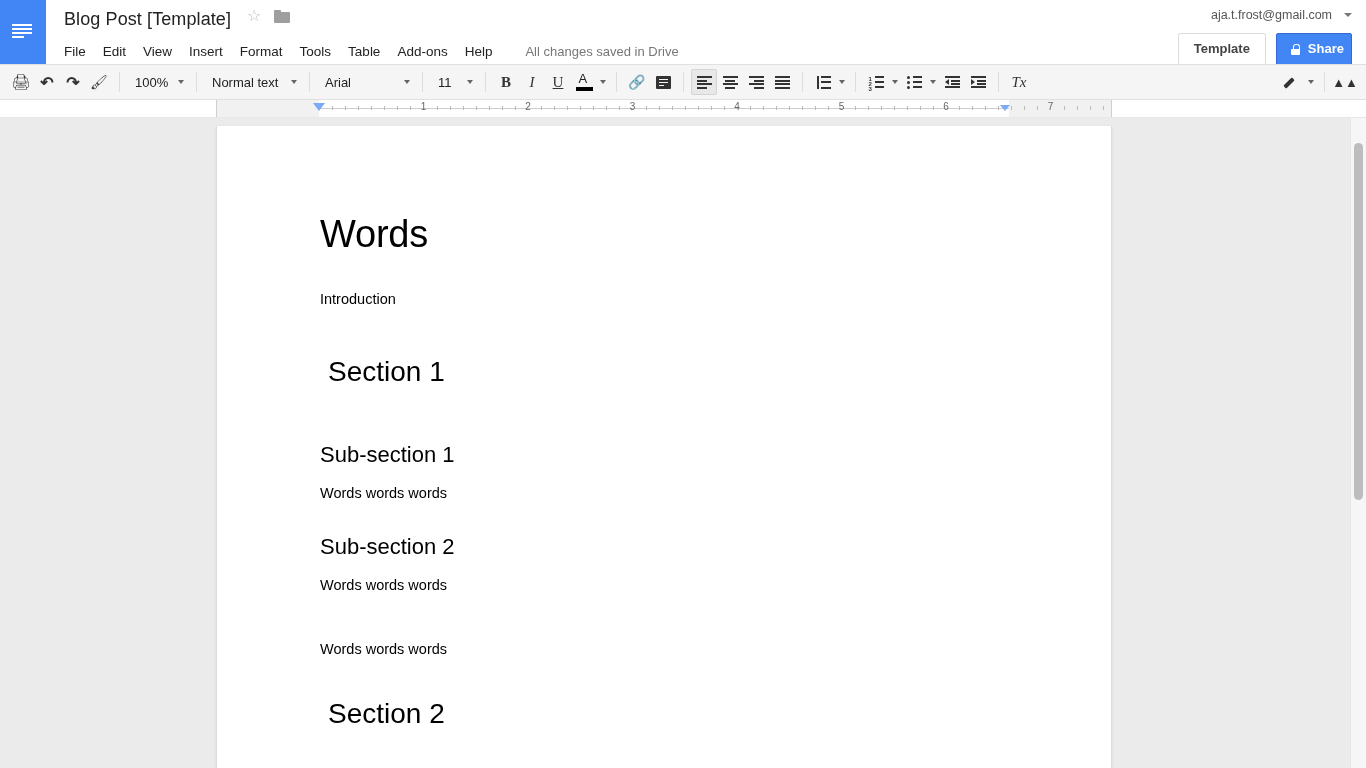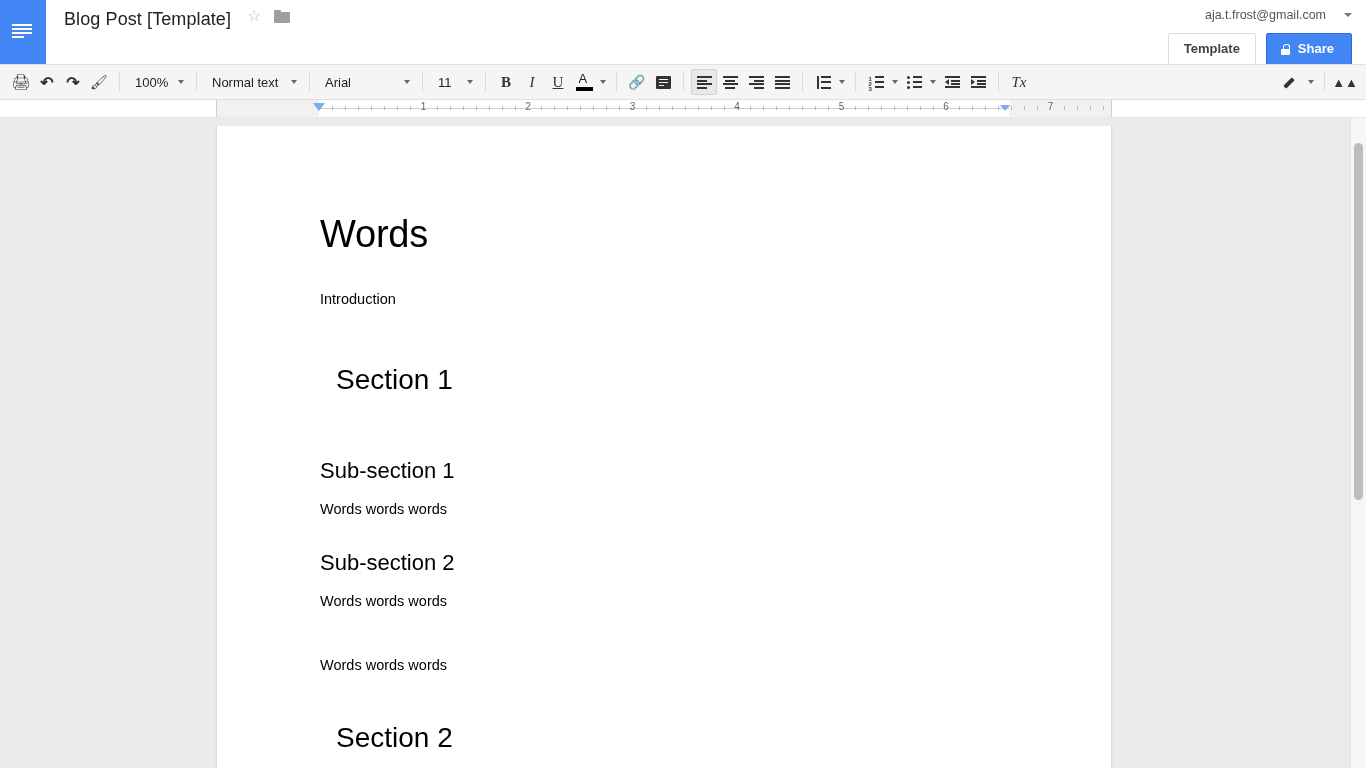--- a/index.html
+++ b/index.html
@@ -68,37 +68,37 @@
   }
   .save-state {
     font-size: 13px; color: #777; margin-left: 16px; white-space: nowrap;
   }
 
   .header-right {
     position: absolute; right: 14px; top: 6px;
     display: flex; flex-direction: column; align-items: flex-end;
   }
   .account {
-    font-size: 12.5px; color: #555; display: flex; align-items: center; gap: 18px;
+    font-size: 12.5px; color: #555; display: flex; align-items: center; gap: 12px;
     height: 18px;
   }
   .caret-down {
     width: 0; height: 0; border-left: 4px solid transparent;
     border-right: 4px solid transparent; border-top: 4px solid #777;
   }
   .header-buttons { display: flex; align-items: center; gap: 10px; margin-top: 9px; }
   .btn-comments {
     border: 1px solid #dadce0; background: #fff; border-radius: 2px;
     font-size: 13px; font-weight: bold; color: #444;
     padding: 8px 15px; line-height: 14px; cursor: pointer;
   }
   .btn-share {
     background: #4285f4; border: 1px solid #3367d6; border-radius: 2px;
     color: #fff; font-size: 13px; font-weight: bold;
-    padding: 8px 17px 8px 14px; line-height: 14px; cursor: pointer;
+    padding: 8px 7px 8px 14px; line-height: 14px; cursor: pointer;
     display: flex; align-items: center; gap: 8px;
   }
   .lock-icon { position: relative; width: 9px; height: 11px; display: inline-block; }
   .lock-icon:before{
     content:""; position:absolute; left:0; bottom:0; width:9px; height:6px;
     background:#fff; border-radius:1px;
   }
   .lock-icon:after{
     content:""; position:absolute; left:2px; top:0; width:5px; height:6px;
     border:1.5px solid #fff; border-bottom:none; border-radius:3px 3px 0 0;
@@ -268,21 +268,21 @@
   .page-body { padding: 85px 103px 0 103px; }
 
   .doc-title-h1 {
     font-size: 38px; line-height: 46px; color: #000; font-weight: normal;
     margin: 0 0 0 0; letter-spacing: -0.2px;
   }
   .doc-p {
     font-size: 14.5px; line-height: 20px; color: #000; margin: 0;
   }
   .doc-h2 {
-    font-size: 28px; line-height: 34px; color: #000; font-weight: normal; margin: 16px;
+    font-size: 28px; line-height: 34px; color: #000; font-weight: normal; margin: 8px;
   }
   .doc-h3 {
     font-size: 22px; line-height: 28px; color: #000; font-weight: normal; margin: 0;
   } .sp-32 { height: 32px; } .sp-14 { height: 14px; } .sp-30 { height: 30px; } .sp-38 { height: 38px; }
 
   
   .vscroll {
     position: absolute; right: 0; top: 0; width: 16px; height: 668px;
     background: #f6f6f6; border-left: 1px solid #e6e6e6;
   }
@@ -307,20 +307,32 @@
 
   <div class="title-block">
     <div class="title-row">
       <div class="doc-title">Blog Post [Template]</div>
       <div class="title-icons">
         <span class="icon-star">☆</span>
         <span class="icon-folder"></span>
       </div>
     </div>
 
+    <div class="menu-row">
+      <div class="menu-item">File</div>
+      <div class="menu-item">Edit</div>
+      <div class="menu-item">View</div>
+      <div class="menu-item">Insert</div>
+      <div class="menu-item">Format</div>
+      <div class="menu-item">Tools</div>
+      <div class="menu-item">Table</div>
+      <div class="menu-item">Add-ons</div>
+      <div class="menu-item">Help</div>
+      <div class="save-state">All changes saved in Drive</div>
+    </div>
   </div>
 
   <div class="header-right">
     <div class="account">
       <span>aja.t.frost@gmail.com</span>
       <span class="caret-down"></span>
     </div>
     <div class="header-buttons">
       <div class="btn-comments">Template</div>
       <div class="btn-share">

